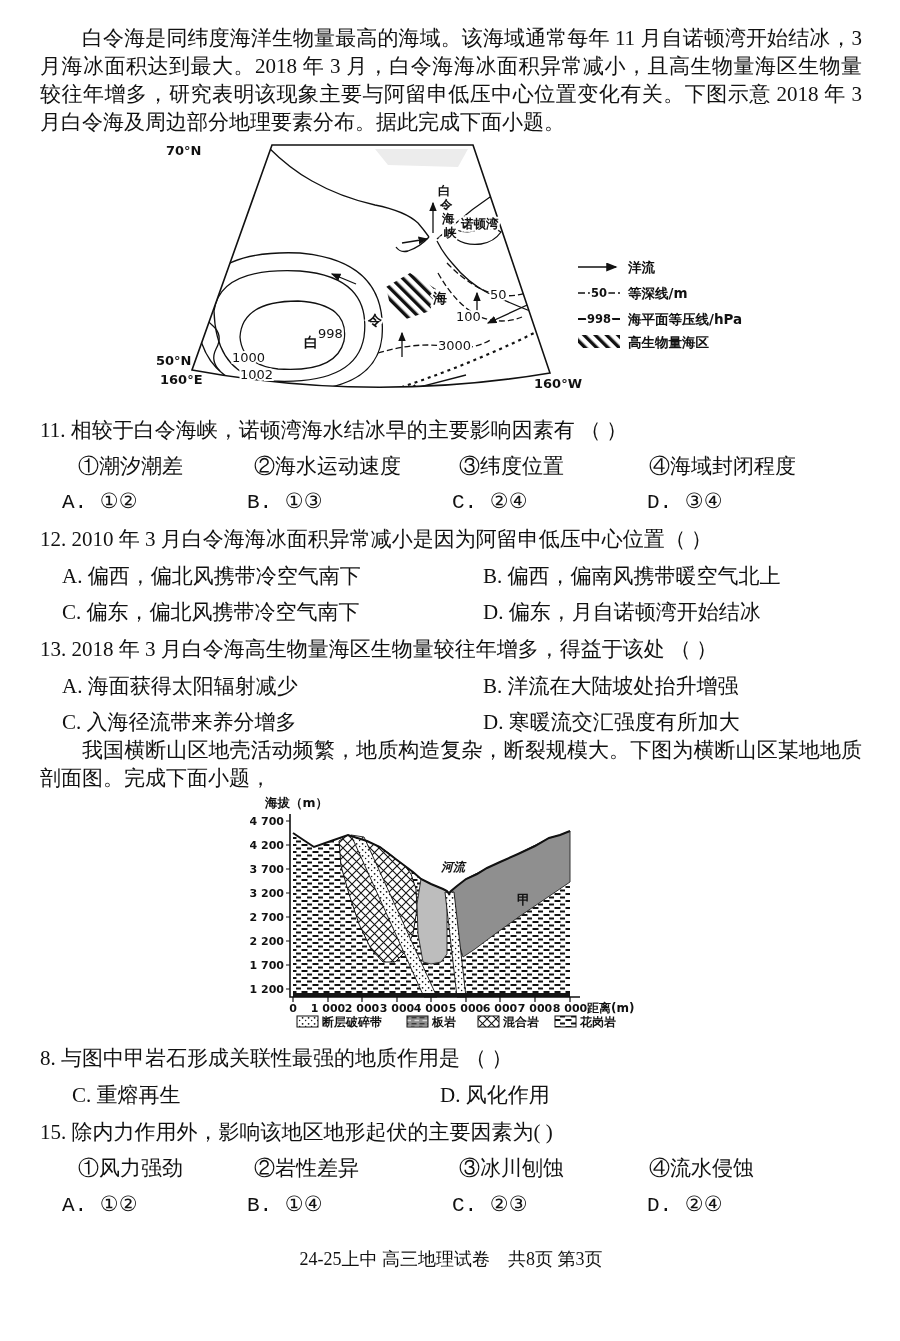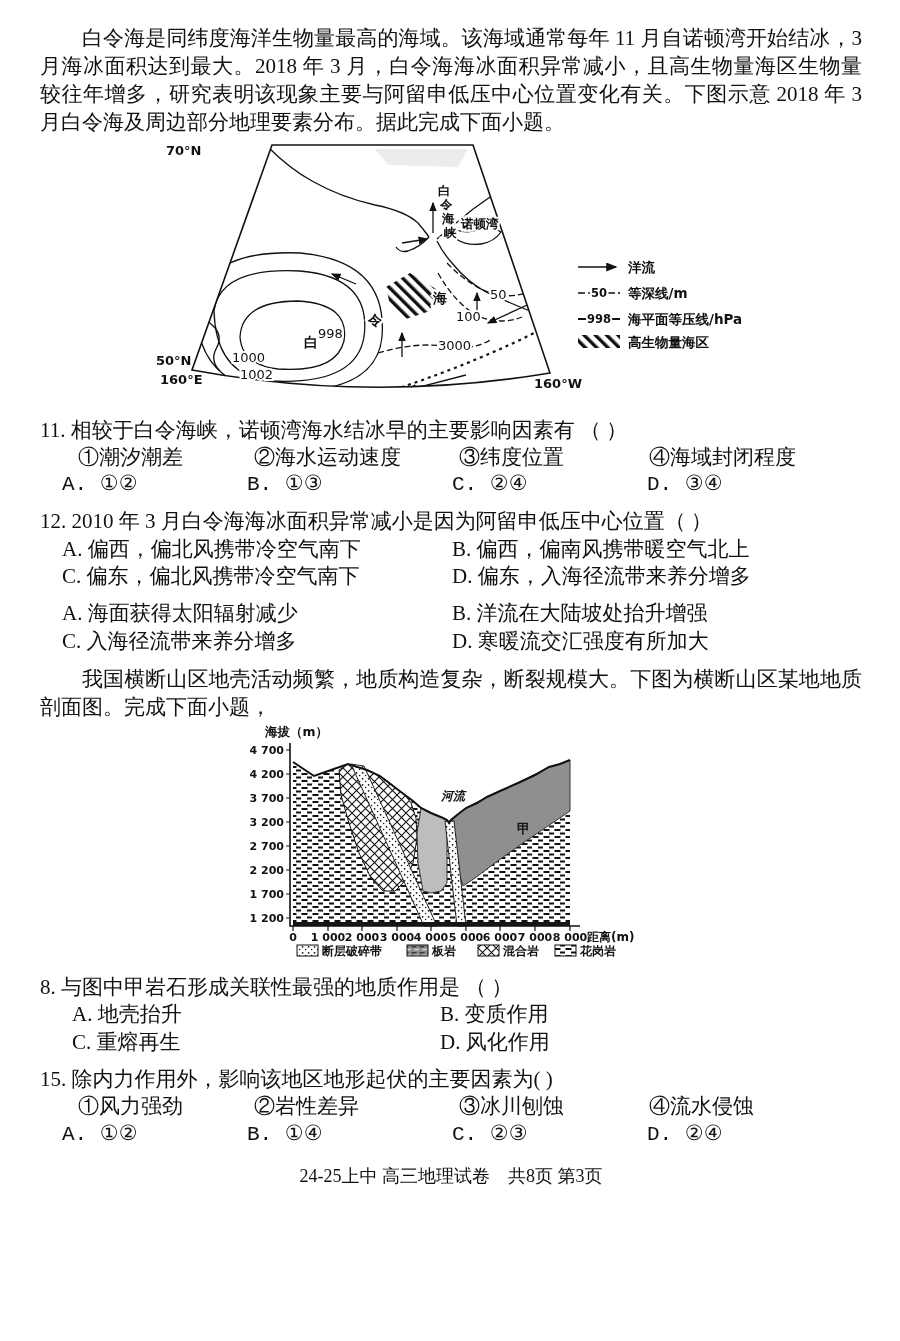--- a/index.html
+++ b/index.html
@@ -4,26 +4,26 @@
 <style>
   html,body{margin:0;padding:0;background:#fff;}
   body{width:900px;height:1341px;overflow:hidden;color:#111;
        font-family:"Liberation Serif","DejaVu Serif",serif;}
   .page{padding:24px 38px 0 40px;}
   .para{font-size:21px;line-height:1.34;text-align:justify;text-indent:2em;margin:0;}
   .fig-map{margin:4px 0 0 110px;text-decoration:underline;}
   .fig-sec{margin:2px 0 0 195px;}
   .q{margin-top:10px;}
   .stem{font-size:21px;line-height:1.3;margin:0;}
-  .row{display:grid;font-size:21px;line-height:1.3;}
+  .row{display:grid;font-size:21px;line-height:1.3;margin-top:9px;}
   .opt4{grid-template-columns:176px 205px 190px auto;padding-left:38px;}
   .ch4{grid-template-columns:185px 205px 195px auto;padding-left:22px;font-family:Liberation Mono, monospace;}
-  .ch2{grid-template-columns:390px auto;padding-left:22px;}
+  .ch2{grid-template-columns:390px auto;padding-left:22px;gap:31px;}
   .ch2b{grid-template-columns:368px auto;padding-left:32px;}
-  .footer{text-align:center;font-size:18px;margin-top:16px;}
+  .footer{text-align:center;font-size:18px;margin-top:28px;}
   svg text{font-family:"DejaVu Sans","Liberation Sans",sans-serif;fill:#111;}
   .halo{paint-order:stroke;stroke:#fff;stroke-width:4px;}
   .lbl{font-weight:700;}
 </style>
 </head>
 <body>
 
 <div class="page">
 
   <p class="para">白令海是同纬度海洋生物量最高的海域。该海域通常每年 11 月自诺顿湾开始结冰，3 月海冰面积达到最大。2018 年 3 月，白令海海冰面积异常减小，且高生物量海区生物量较往年增多，研究表明该现象主要与阿留申低压中心位置变化有关。下图示意 2018 年 3 月白令海及周边部分地理要素分布。据此完成下面小题。</p>
@@ -139,36 +139,37 @@
   </div>
 
   <div class="q">
     <p class="stem">12.  2010 年 3 月白令海海冰面积异常减小是因为阿留申低压中心位置（ ）</p>
     <div class="row ch2">
       <span>A.  偏西，偏北风携带冷空气南下</span>
       <span>B.  偏西，偏南风携带暖空气北上</span>
     </div>
     <div class="row ch2">
       <span>C.  偏东，偏北风携带冷空气南下</span>
-      <span>D.  偏东，入海径流带来养分增多</span>
-    </div>
-  </div>
-
-  <div class="q">
+      <span>D.  偏东，月自诺顿湾开始结冰</span>
+    </div>
+  </div>
+
+  <div class="q">
+    <p class="stem">13.  2018 年 3 月白令海高生物量海区生物量较往年增多，得益于该处 （ ）</p>
     <div class="row ch2">
       <span>A.  海面获得太阳辐射减少</span>
       <span>B.  洋流在大陆坡处抬升增强</span>
     </div>
     <div class="row ch2">
       <span>C.  入海径流带来养分增多</span>
       <span>D.  寒暖流交汇强度有所加大</span>
     </div>
   </div>
 
-  <p class="para" style="margin-top:10px">我国横断山区地壳活动频繁，地质构造复杂，断裂规模大。下图为横断山区某地地质剖面图。完成下面小题，</p>
+  <p class="para" style="">我国横断山区地壳活动频繁，地质构造复杂，断裂规模大。下图为横断山区某地地质剖面图。完成下面小题，</p>
 
   <div class="fig-sec">
   <svg width="460" height="237" viewBox="0 0 460 237">
     <defs>
       <pattern id="granite" width="11" height="7" patternUnits="userSpaceOnUse">
         <rect width="11" height="7" fill="#fff"></rect>
         <rect x="0.5" y="1" width="6" height="2" fill="#111"></rect>
         <rect x="6" y="4.5" width="6" height="2" fill="#111"></rect>
         <rect x="-5" y="4.5" width="4.5" height="2" fill="#111"></rect>
       </pattern>
@@ -244,24 +245,20 @@
       <text x="268" y="232">混合岩</text>
       <rect x="320" y="222" width="21" height="11" fill="url(#granite)" stroke="#111"></rect>
       <text x="345" y="232">花岗岩</text>
     </g>
   </svg>
   </div>
 
   <div class="q">
     <p class="stem">8.  与图中甲岩石形成关联性最强的地质作用是 （ ）</p>
     <div class="row ch2b">
-      <span>A.  地壳抬升</span>
-      <span>B.  变质作用</span>
-    </div>
-    <div class="row ch2b">
       <span>C.  重熔再生</span>
       <span>D.  风化作用</span>
     </div>
   </div>
 
   <div class="q">
     <p class="stem">15.  除内力作用外，影响该地区地形起伏的主要因素为( )</p>
     <div class="row opt4">
       <span>①风力强劲</span>
       <span>②岩性差异</span>

